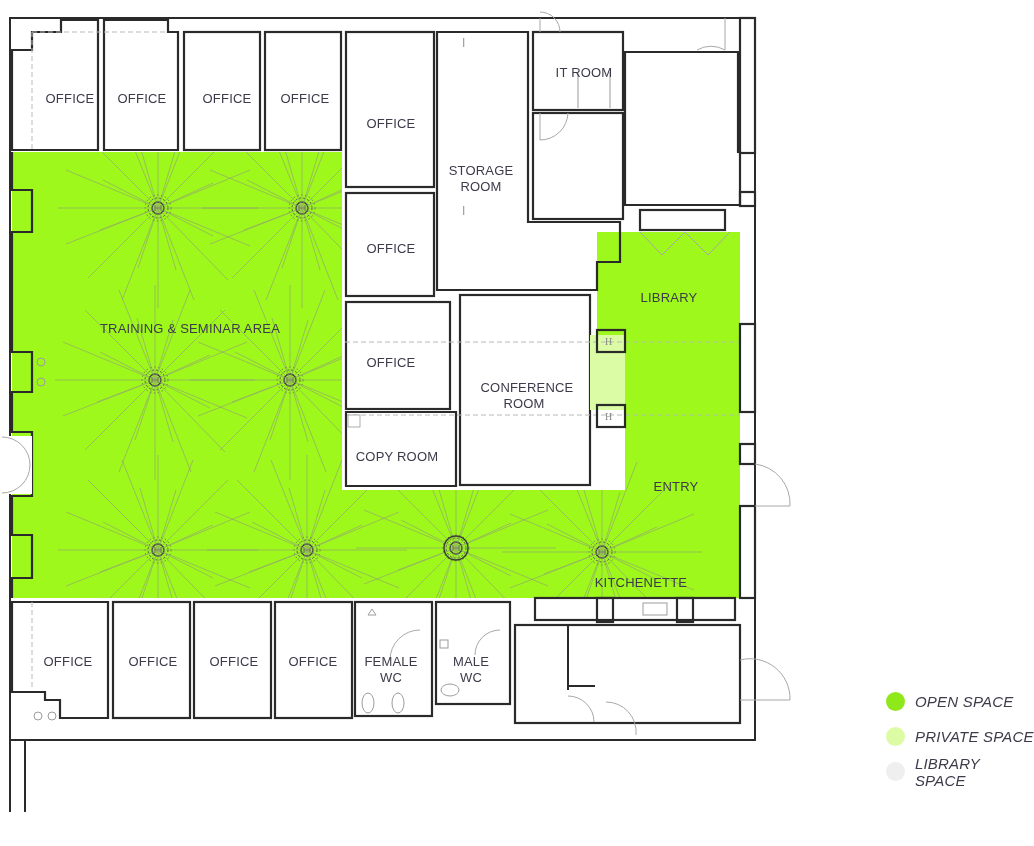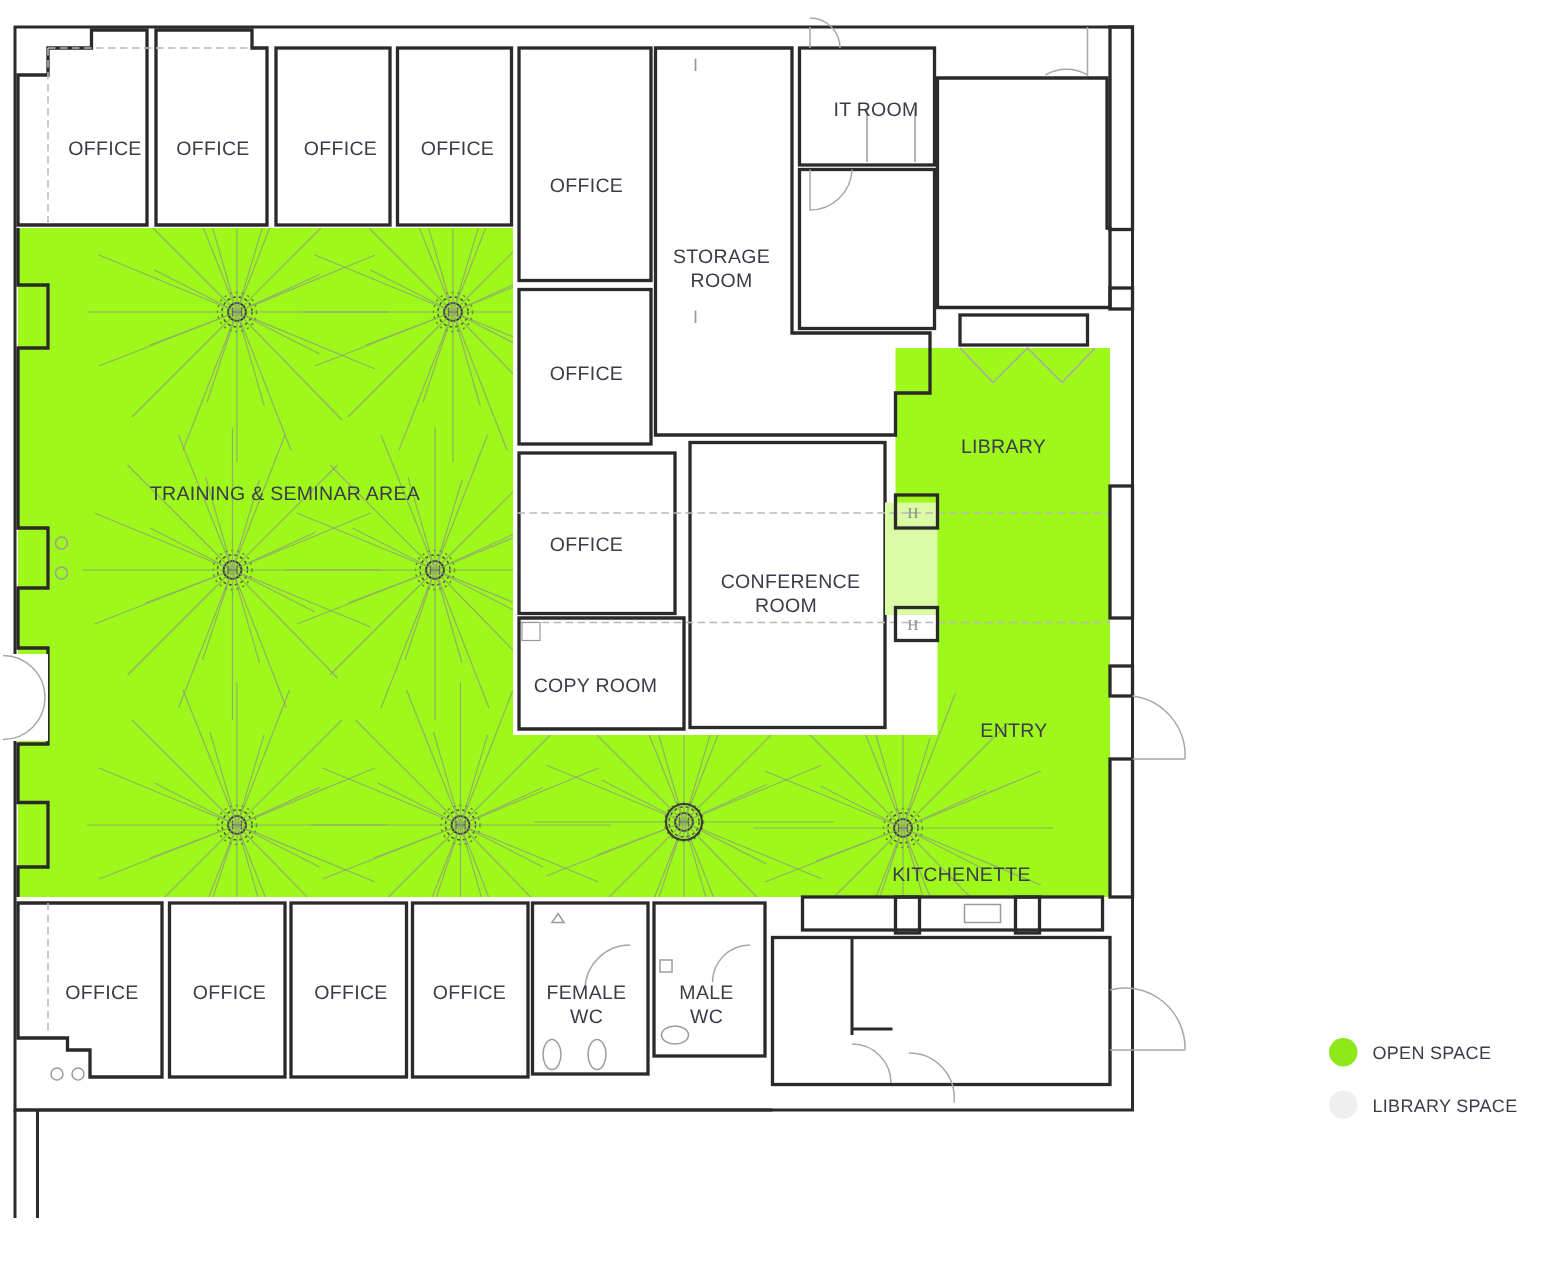--- a/index.html
+++ b/index.html
@@ -7,21 +7,21 @@
     #plan { position: absolute; left: 0; top: 0; }
     .lbl { font-family: "Liberation Sans", sans-serif; font-size: 13px; fill: #3d3a4a; text-anchor: middle; letter-spacing: 0.2px; }
     .wall { fill: none; stroke: #2a2a2a; stroke-width: 2.2; }
     .dash { fill: none; stroke: #b9b9b9; stroke-width: 1; stroke-dasharray: 5 3; }
     .ray { stroke: #8f9a7a; stroke-width: 0.8; opacity: 0.75; }
     .fix { fill: none; stroke: #9c9c9c; stroke-width: 1; }
     .door { fill: none; stroke: #a8a8a8; stroke-width: 1; }
     .legend { position: absolute; left: 886px; top: 684px; }
     .legend-item { display: flex; align-items: center; height: 35px; }
     .swatch { width: 19px; height: 19px; border-radius: 50%; margin-right: 10px; }
-    .legend-label { font-size: 12px; color: #3d3a4a; letter-spacing: 0.2px; }
+    .legend-label { font-size: 15px; color: #3d3a4a; letter-spacing: 0.2px; font-style: italic; }
   </style>
 </head>
 <body>
 
 <svg id="plan" width="1034" height="846" viewBox="0 0 1034 846" xmlns="http://www.w3.org/2000/svg">
   <defs>
     <g id="light">
       <circle r="10" fill="none" stroke="#4c5b33" stroke-width="1" stroke-dasharray="2 2"></circle>
       <circle r="13" fill="none" stroke="#4c5b33" stroke-width="1" stroke-dasharray="1.5 2.5" opacity="0.7"></circle>
       <circle r="6" fill="none" stroke="#3a3a3a" stroke-width="1.4"></circle>
@@ -212,16 +212,20 @@
     <text class="lbl" x="471" y="682">WC</text>
   </g>
 </svg>
 
 <div class="legend">
   <div class="legend-item">
     <span class="swatch" style="background:#8fe81a"></span>
     <span class="legend-label">OPEN SPACE</span>
   </div>
   <div class="legend-item">
+    <span class="swatch" style="background:#dbfca5"></span>
+    <span class="legend-label">PRIVATE SPACE</span>
+  </div>
+  <div class="legend-item">
     <span class="swatch" style="background:#efefef"></span>
     <span class="legend-label">LIBRARY SPACE</span>
   </div>
 </div>
 
 </body></html>

